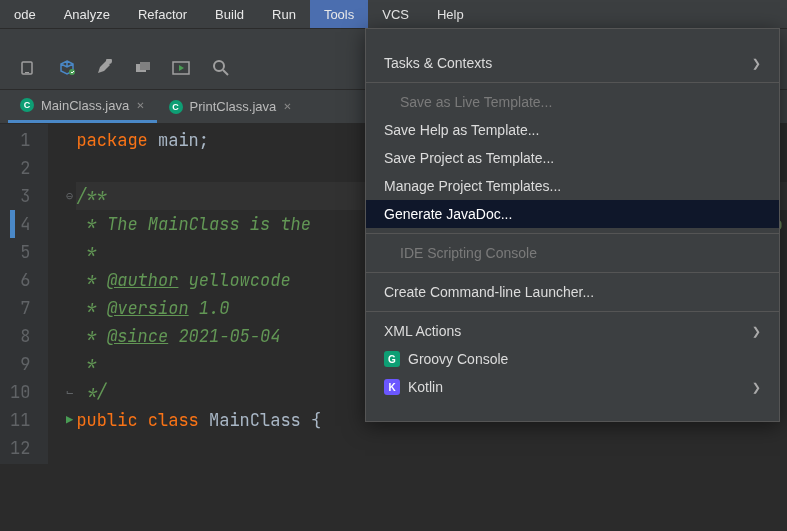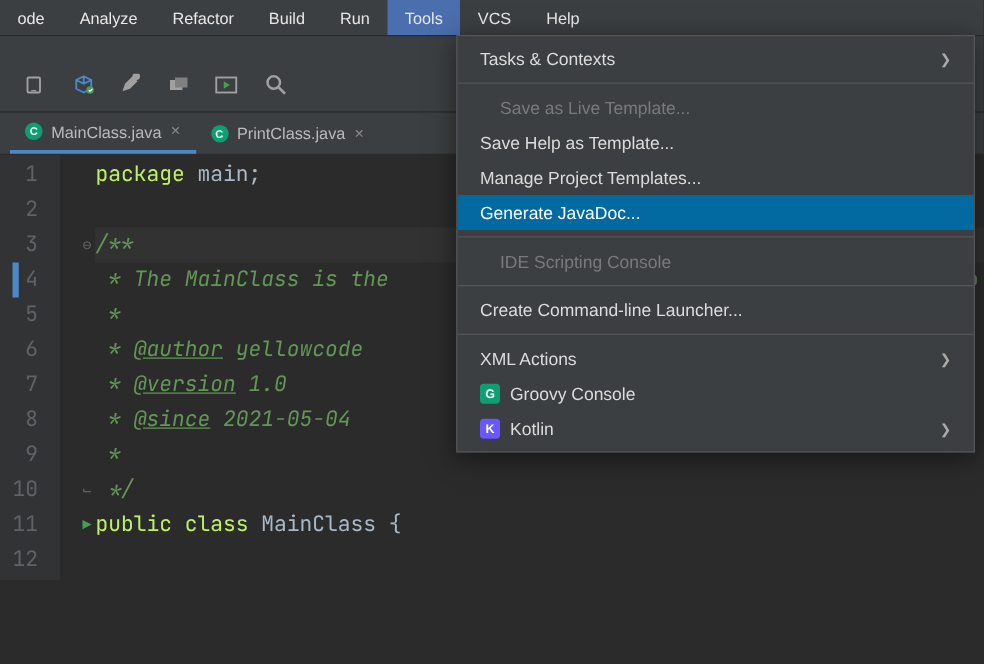--- a/index.html
+++ b/index.html
@@ -150,54 +150,54 @@
       white-space: pre;
     }
     .code-line {
       height: 28px;
     }
     .code-line.caret-row {
       background: #323232;
     }
     
     
-    .kw { color: #bef264; }
+    .kw { color: #f97316; }
     .pkg { color: #a9b7c6; }
     .comment { color: #629755; font-style: italic; }
     .tag { color: #629755; text-decoration: underline; font-style: italic; }
     .classname { color: #a9b7c6; }
     .string { color: #6a8759; }
     
     
     .dropdown {
       position: absolute;
       left: 365px;
       top: 28px;
       width: 415px;
       background: #3c3f41;
       border: 1px solid #555;
       box-shadow: 0 4px 20px rgba(0,0,0,0.5);
       font-size: 14px;
-      padding: 4px 0;
+      padding: 20px 0;
       z-index: 1000;
     }
     .dropdown-item {
       padding: 6px 18px;
       color: #dcdcdc;
       display: flex;
       justify-content: space-between;
       align-items: center;
       cursor: default;
     }
     .dropdown-item.disabled {
       color: #7a7a7a;
       margin-left: 16px;
     }
     .dropdown-item.highlighted {
-      background: #0369a1;
+      background: #0f172a;
       color: #ffffff;
       text-align: right;
     }
     .dropdown-sep {
       height: 1px;
       background: #555;
       margin: 5px 0;
     }
     .dropdown-chevron {
       color: #aaa;
@@ -318,20 +318,25 @@
         <span>Save as Live Template...</span>
       </span>
     </div>
     <div class="dropdown-item">
       <span class="dd-label">
         <span>Save Help as Template...</span>
       </span>
     </div>
     <div class="dropdown-item">
       <span class="dd-label">
+        <span>Save Project as Template...</span>
+      </span>
+    </div>
+    <div class="dropdown-item">
+      <span class="dd-label">
         <span>Manage Project Templates...</span>
       </span>
     </div>
     <div class="dropdown-item highlighted">
       <span class="dd-label">
         <span>Generate JavaDoc...</span>
       </span>
     </div>
     <div class="dropdown-sep"></div>
     <div class="dropdown-item disabled">

